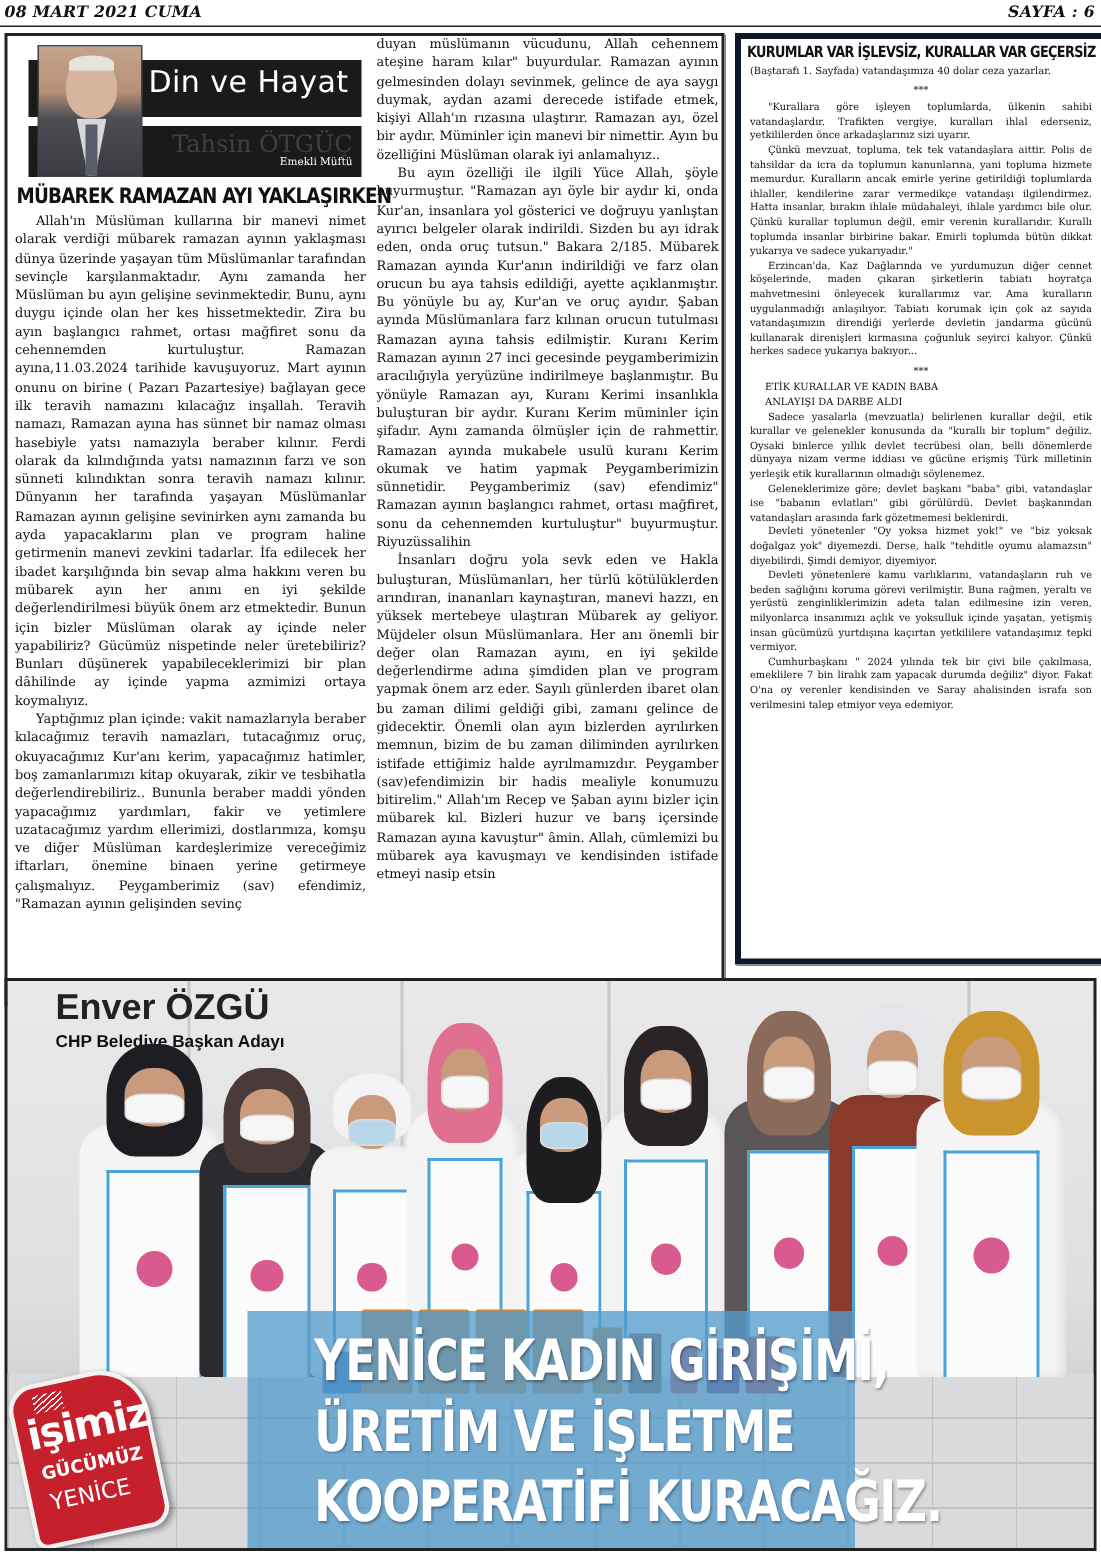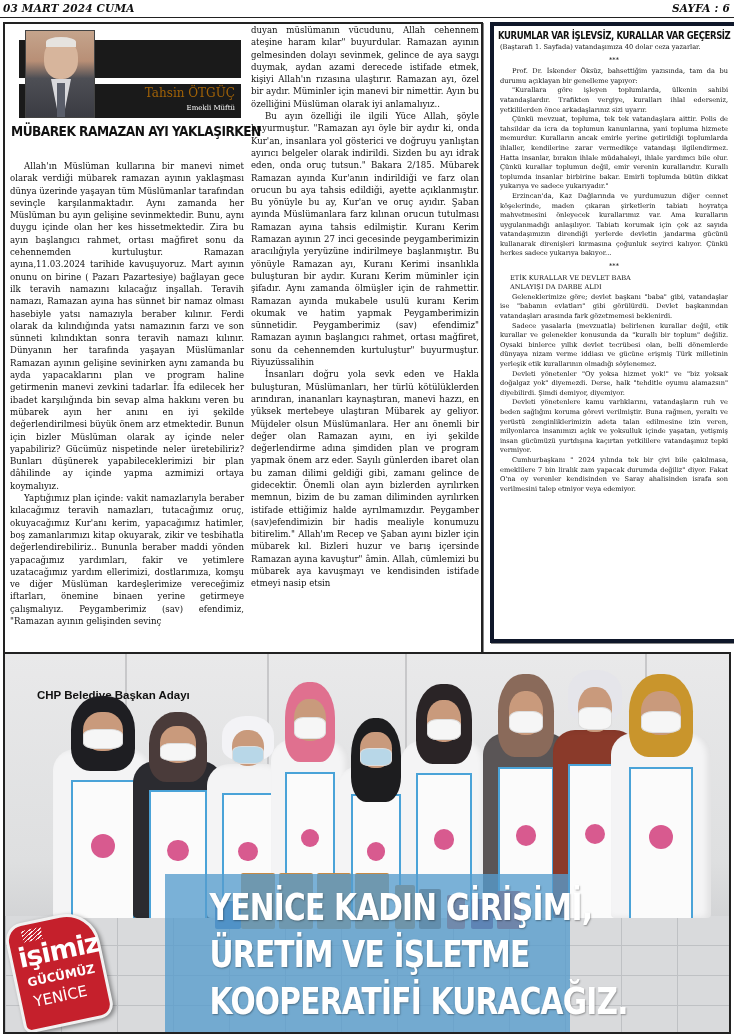--- a/index.html
+++ b/index.html
@@ -17,28 +17,28 @@
   .article-main { position: absolute; left: 3px; top: 22px; width: 480px; height: 648px; border: 2px solid #222; box-shadow: 1px 1px 0 #888; }
   .column-head { position: absolute; left: 6px; top: 6px; width: 232px; height: 100px; }
   .column-head .bar1 { position: absolute; left: 8px; top: 10px; width: 222px; height: 38px; background: #1a1a1a; }
   .column-head .bar2 { position: absolute; left: 8px; top: 54px; width: 222px; height: 34px; background: #1a1a1a; }
   .column-head .photo { position: absolute; left: 14px; top: 0; width: 70px; height: 88px; background: linear-gradient(180deg,#c5a48c 0%, #b88f76 35%, #4e4f55 55%, #3a3b42 100%); border: 1px solid #444; overflow: hidden; }
   .column-head .photo .face { position: absolute; left: 18px; top: 8px; width: 34px; height: 40px; border-radius: 45%; background: #d7b59c; }
   .column-head .photo .hair { position: absolute; left: 20px; top: 6px; width: 30px; height: 10px; border-radius: 50% 50% 0 0; background: #e6e3df; }
   .column-head .photo .tie { position: absolute; left: 31px; top: 52px; width: 8px; height: 36px; background: #5a5e6a; }
   .column-head .photo .shirt { position: absolute; left: 25px; top: 48px; width: 20px; height: 40px; background: #d8d8dc; clip-path: polygon(0 0,100% 0,60% 100%,40% 100%); }
   .column-title { position: absolute; left: 88px; top: 12px; color: #fff; font-family: "DejaVu Sans", sans-serif; font-size: 20px; letter-spacing: 0.3px; white-space: nowrap; }
-  .column-author { position: absolute; right: 8px; top: 56px; color: #a16207; font-family: "DejaVu Serif", serif; font-size: 12px; white-space: nowrap; }
+  .column-author { position: absolute; right: 8px; top: 56px; color: #404040; font-family: "DejaVu Serif", serif; font-size: 16px; white-space: nowrap; }
   .column-role { position: absolute; right: 8px; top: 74px; color: #fff; font-family: "DejaVu Serif", serif; font-size: 7px; white-space: nowrap; }
 
   .headline-main { position: absolute; left: 6px; top: 99px; width: 232px; font-family: "DejaVu Sans", sans-serif; font-weight: bold; font-size: 14.2px; letter-spacing: -0.6px; transform: scaleX(0.86); transform-origin: left; white-space: nowrap; }
 
   .body-col { position: absolute; font-family: "DejaVu Serif", serif; font-size: 8.6px; line-height: 12.3px; text-align: justify; hyphens: manual; }
   .body-col p { text-indent: 14px; }
-  .col-a { left: 5px; top: 136px; width: 234px; }
+  .col-a { left: 5px; top: 118px; width: 234px; }
   .col-b { left: 246px; top: 0px; width: 228px; }
 
   
   .article-side { position: absolute; left: 490px; top: 22px; width: 248px; height: 621px; border: 4px solid #0f172a; box-shadow: 1px 1px 0 #888; }
   .side-headline { position: absolute; left: 4px; top: 3px; width: 232px; font-family: "DejaVu Sans", sans-serif; font-weight: bold; font-size: 10.4px; letter-spacing: -0.5px; transform: scaleX(0.82); transform-origin: left; white-space: nowrap; }
   .side-body { position: absolute; left: 6px; top: 17px; width: 228px; font-family: "DejaVu Serif", serif; font-size: 6.6px; line-height: 9.6px; text-align: justify; }
   .side-body p { text-indent: 12px; }
   .side-body p.noindent { text-indent: 0; }
   .side-body .stars { text-align: center; text-indent: 0; margin: 3px 0 2px; }
   .side-body .subhead { text-indent: 10px; font-weight: normal; }
@@ -68,34 +68,35 @@
   .sticker { position: absolute; left: 8px; top: 262px; width: 92px; height: 110px; background: #c5202c; border-radius: 18px 34px 14px 8px; transform: rotate(-12deg); border: 3px solid #f1f1f1; box-shadow: 2px 2px 4px rgba(0,0,0,0.4); }
   .sticker .s1 { position: absolute; left: 6px; top: 16px; font-family: "DejaVu Sans", sans-serif; font-weight: bold; color: #fff; font-size: 27px; letter-spacing: -1px; }
   .sticker .s2 { position: absolute; left: 10px; top: 50px; font-family: "DejaVu Sans", sans-serif; font-weight: bold; color: #fff; font-size: 12px; }
   .sticker .s3 { position: absolute; left: 12px; top: 68px; font-family: "DejaVu Sans", sans-serif; color: #fff; font-size: 15px; }
   .sticker .rays { position: absolute; left: 14px; top: 5px; width: 20px; height: 12px; background: repeating-linear-gradient(-30deg,#fff 0 1px,transparent 1px 3px); opacity: 0.9; }
 </style>
 </head>
 <body>
 
 <div class="page-header">
-  <span class="hdr-date">03 MART 2024 CUMA</span>
+  <span class="hdr-date">08 MART 2021 CUMA</span>
   <span class="hdr-page">SAYFA : 6</span>
 </div>
 
 <div class="article-main">
   <div class="column-head">
     <div class="bar1"></div>
     <div class="bar2"></div>
     <div class="photo">
       <div class="face"></div>
       <div class="hair"></div>
       <div class="shirt"></div>
       <div class="tie"></div>
     </div>
+    <div class="column-title">Din ve Hayat</div>
     <div class="column-author">Tahsin ÖTGÜÇ</div>
     <div class="column-role">Emekli Müftü</div>
   </div>
 
   <div class="headline-main">MÜBAREK RAMAZAN AYI YAKLAŞIRKEN</div>
 
   <div class="body-col col-a">
     <p>Allah'ın Müslüman kullarına bir manevi nimet olarak verdiği mübarek ramazan ayının yaklaşması dünya üzerinde yaşayan tüm Müslümanlar tarafından sevinçle karşılanmaktadır. Aynı zamanda her Müslüman bu ayın gelişine sevinmektedir. Bunu, aynı duygu içinde olan her kes hissetmektedir. Zira bu ayın başlangıcı rahmet, ortası mağfiret sonu da cehennemden kurtuluştur. Ramazan ayına,11.03.2024 tarihide kavuşuyoruz. Mart ayının onunu on birine ( Pazarı Pazartesiye) bağlayan gece ilk teravih namazını kılacağız inşallah. Teravih namazı, Ramazan ayına has sünnet bir namaz olması hasebiyle yatsı namazıyla beraber kılınır. Ferdi olarak da kılındığında yatsı namazının farzı ve son sünneti kılındıktan sonra teravih namazı kılınır. Dünyanın her tarafında yaşayan Müslümanlar Ramazan ayının gelişine sevinirken aynı zamanda bu ayda yapacaklarını plan ve program haline getirmenin manevi zevkini tadarlar. İfa edilecek her ibadet karşılığında bin sevap alma hakkını veren bu mübarek ayın her anını en iyi şekilde değerlendirilmesi büyük önem arz etmektedir. Bunun için bizler Müslüman olarak ay içinde neler yapabiliriz? Gücümüz nispetinde neler üretebiliriz? Bunları düşünerek yapabileceklerimizi bir plan dâhilinde ay içinde yapma azmimizi ortaya koymalıyız.</p>
     <p>Yaptığımız plan içinde: vakit namazlarıyla beraber kılacağımız teravih namazları, tutacağımız oruç, okuyacağımız Kur'anı kerim, yapacağımız hatimler, boş zamanlarımızı kitap okuyarak, zikir ve tesbihatla değerlendirebiliriz.. Bununla beraber maddi yönden yapacağımız yardımları, fakir ve yetimlere uzatacağımız yardım ellerimizi, dostlarımıza, komşu ve diğer Müslüman kardeşlerimize vereceğimiz iftarları, önemine binaen yerine getirmeye çalışmalıyız. Peygamberimiz (sav) efendimiz, "Ramazan ayının gelişinden sevinç</p>
   </div>
@@ -105,42 +106,42 @@
     <p>Bu ayın özelliği ile ilgili Yüce Allah, şöyle buyurmuştur. "Ramazan ayı öyle bir aydır ki, onda Kur'an, insanlara yol gösterici ve doğruyu yanlıştan ayırıcı belgeler olarak indirildi. Sizden bu ayı idrak eden, onda oruç tutsun." Bakara 2/185. Mübarek Ramazan ayında Kur'anın indirildiği ve farz olan orucun bu aya tahsis edildiği, ayette açıklanmıştır. Bu yönüyle bu ay, Kur'an ve oruç ayıdır. Şaban ayında Müslümanlara farz kılınan orucun tutulması Ramazan ayına tahsis edilmiştir. Kuranı Kerim Ramazan ayının 27 inci gecesinde peygamberimizin aracılığıyla yeryüzüne indirilmeye başlanmıştır. Bu yönüyle Ramazan ayı, Kuranı Kerimi insanlıkla buluşturan bir aydır. Kuranı Kerim müminler için şifadır. Aynı zamanda ölmüşler için de rahmettir. Ramazan ayında mukabele usulü kuranı Kerim okumak ve hatim yapmak Peygamberimizin sünnetidir. Peygamberimiz (sav) efendimiz" Ramazan ayının başlangıcı rahmet, ortası mağfiret, sonu da cehennemden kurtuluştur" buyurmuştur. Riyuzüssalihin</p>
     <p>İnsanları doğru yola sevk eden ve Hakla buluşturan, Müslümanları, her türlü kötülüklerden arındıran, inananları kaynaştıran, manevi hazzı, en yüksek mertebeye ulaştıran Mübarek ay geliyor. Müjdeler olsun Müslümanlara. Her anı önemli bir değer olan Ramazan ayını, en iyi şekilde değerlendirme adına şimdiden plan ve program yapmak önem arz eder. Sayılı günlerden ibaret olan bu zaman dilimi geldiği gibi, zamanı gelince de gidecektir. Önemli olan ayın bizlerden ayrılırken memnun, bizim de bu zaman diliminden ayrılırken istifade ettiğimiz halde ayrılmamızdır. Peygamber (sav)efendimizin bir hadis mealiyle konumuzu bitirelim." Allah'ım Recep ve Şaban ayını bizler için mübarek kıl. Bizleri huzur ve barış içersinde Ramazan ayına kavuştur" âmin. Allah, cümlemizi bu mübarek aya kavuşmayı ve kendisinden istifade etmeyi nasip etsin</p>
   </div>
 </div>
 
 <div class="article-side">
   <div class="side-headline">KURUMLAR VAR İŞLEVSİZ, KURALLAR VAR GEÇERSİZ</div>
   <div class="side-body">
     <p class="noindent">(Baştarafı 1. Sayfada) vatandaşımıza 40 dolar ceza yazarlar.</p>
     <p class="stars">***</p>
-    <p>Prof. Dr. İskender Öksüz, bahsettiğim yazısında, tam da bu durumu açıklayan bir genelleme yapıyor:</p>
     <p>"Kurallara göre işleyen toplumlarda, ülkenin sahibi vatandaşlardır. Trafikten vergiye, kuralları ihlal ederseniz, yetkililerden önce arkadaşlarınız sizi uyarır.</p>
     <p>Çünkü mevzuat, topluma, tek tek vatandaşlara aittir. Polis de tahsildar da icra da toplumun kanunlarına, yani topluma hizmete memurdur. Kuralların ancak emirle yerine getirildiği toplumlarda ihlaller, kendilerine zarar vermedikçe vatandaşı ilgilendirmez. Hatta insanlar, bırakın ihlale müdahaleyi, ihlale yardımcı bile olur. Çünkü kurallar toplumun değil, emir verenin kurallarıdır. Kurallı toplumda insanlar birbirine bakar. Emirli toplumda bütün dikkat yukarıya ve sadece yukarıyadır."</p>
     <p>Erzincan'da, Kaz Dağlarında ve yurdumuzun diğer cennet köşelerinde, maden çıkaran şirketlerin tabiatı hoyratça mahvetmesini önleyecek kurallarımız var. Ama kuralların uygulanmadığı anlaşılıyor. Tabiatı korumak için çok az sayıda vatandaşımızın direndiği yerlerde devletin jandarma gücünü kullanarak direnişleri kırmasına çoğunluk seyirci kalıyor. Çünkü herkes sadece yukarıya bakıyor...</p>
     <p class="stars">***</p>
-    <p class="subhead">ETİK KURALLAR VE DEVLET BABA</p>
+    <p class="subhead">ETİK KURALLAR VE KADIN BABA</p>
     <p class="subhead">ANLAYIŞI DA DARBE ALDI</p>
+    <p>Sadece yasalarla (mevzuatla) belirlenen kurallar değil, etik kurallar ve gelenekler konusunda da "kurallı bir toplum" değiliz. Oysaki binlerce yıllık devlet tecrübesi olan, belli dönemlerde dünyaya nizam verme iddiası ve gücüne erişmiş Türk milletinin yerleşik etik kurallarının olmadığı söylenemez.</p>
     <p>Geleneklerimize göre; devlet başkanı "baba" gibi, vatandaşlar ise "babanın evlatları" gibi görülürdü. Devlet başkanından vatandaşları arasında fark gözetmemesi beklenirdi.</p>
-    <p>Sadece yasalarla (mevzuatla) belirlenen kurallar değil, etik kurallar ve gelenekler konusunda da "kurallı bir toplum" değiliz. Oysaki binlerce yıllık devlet tecrübesi olan, belli dönemlerde dünyaya nizam verme iddiası ve gücüne erişmiş Türk milletinin yerleşik etik kurallarının olmadığı söylenemez.</p>
     <p>Devleti yönetenler "Oy yoksa hizmet yok!" ve "biz yoksak doğalgaz yok" diyemezdi. Derse, halk "tehditle oyumu alamazsın" diyebilirdi. Şimdi demiyor, diyemiyor.</p>
     <p>Devleti yönetenlere kamu varlıklarını, vatandaşların ruh ve beden sağlığını koruma görevi verilmiştir. Buna rağmen, yeraltı ve yerüstü zenginliklerimizin adeta talan edilmesine izin veren, milyonlarca insanımızı açlık ve yoksulluk içinde yaşatan, yetişmiş insan gücümüzü yurtdışına kaçırtan yetkililere vatandaşımız tepki vermiyor.</p>
     <p>Cumhurbaşkanı " 2024 yılında tek bir çivi bile çakılmasa, emeklilere 7 bin liralık zam yapacak durumda değiliz" diyor. Fakat O'na oy verenler kendisinden ve Saray ahalisinden israfa son verilmesini talep etmiyor veya edemiyor.</p>
   </div>
 </div>
 
 <div class="ad">
   <div class="wall-line" style="left:120px"></div>
   <div class="wall-line" style="left:262px"></div>
   <div class="wall-line" style="left:400px"></div>
   <div class="wall-line" style="left:640px"></div>
   <div class="floor"></div>
 
+  <div class="ad-name">Enver ÖZGÜ</div>
   <div class="ad-role">CHP Belediye Başkan Adayı</div>
 
   <div class="woman" style="left:48px;top:42px;width:100px;height:222px">
     <div class="coat"></div>
       <div class="apron">
         <div class="logo"></div>
       </div>
     <div class="scarf" style="background:#1e1e22"></div>
       <div class="face"></div>
       <div class="mask"></div>

